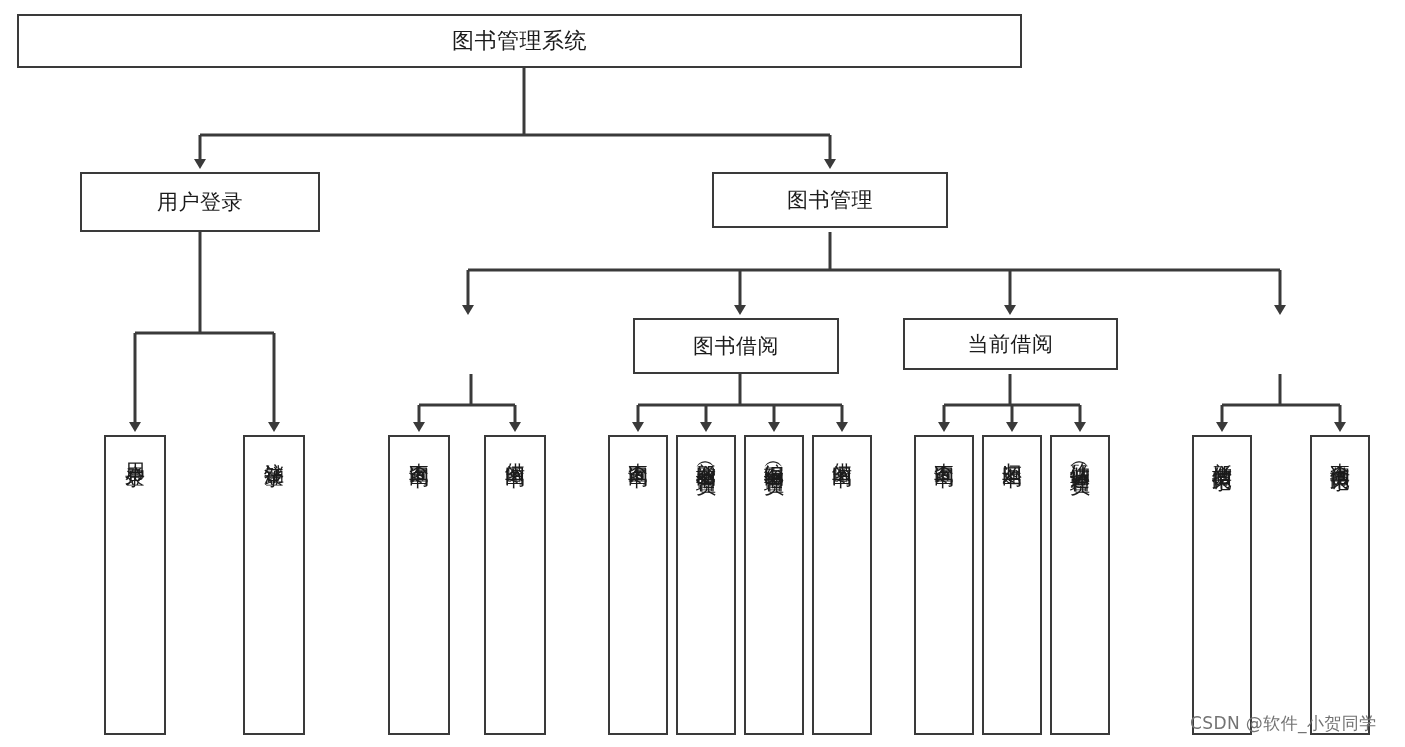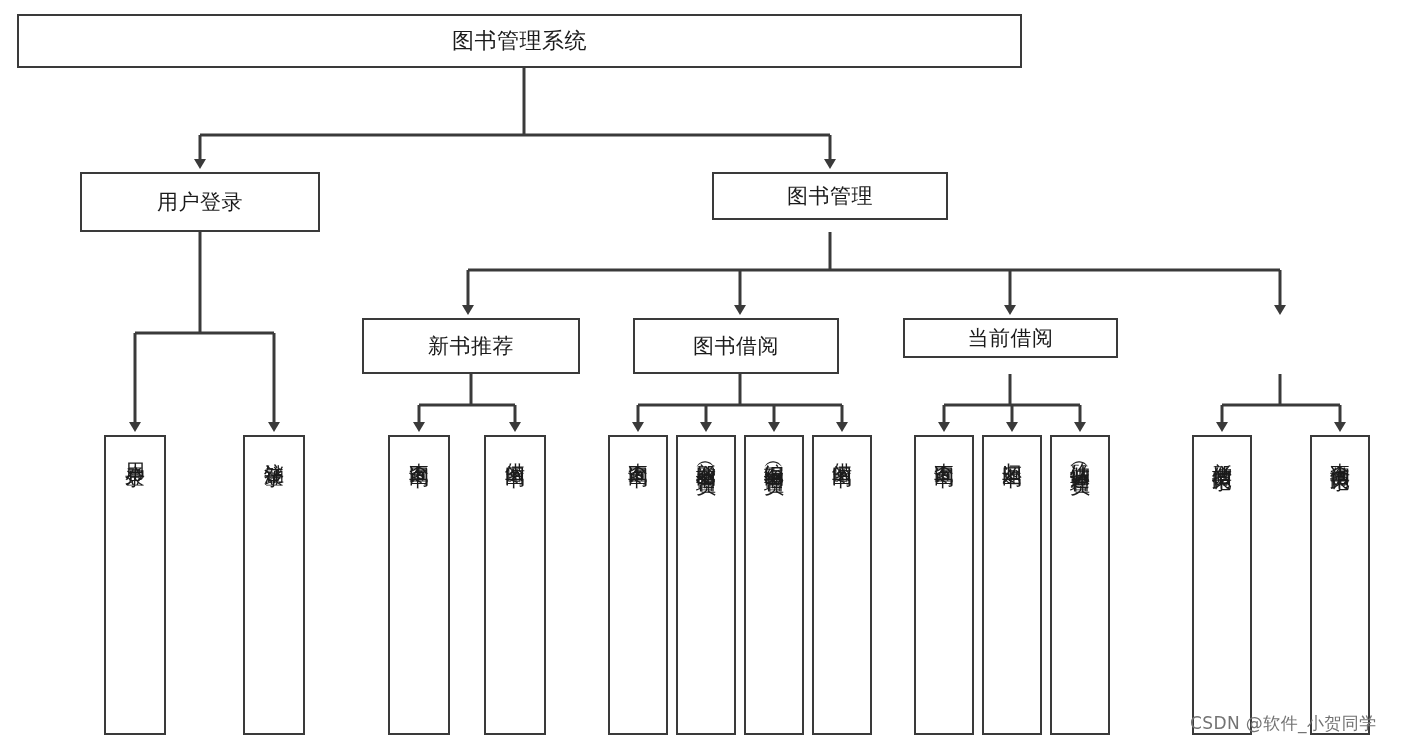--- a/index.html
+++ b/index.html
@@ -128,31 +128,28 @@
     </g>
   </svg>
 
   <div class="node root horiz" style="left:17px; top:14px; width:1005px; height:54px;">
     <span class="node-label">图书管理系统</span>
   </div>
 
   <div class="node horiz" style="left:80px; top:172px; width:240px; height:60px;">
     <span class="node-label">用户登录</span>
   </div>
-  <div class="node horiz" style="left:712px; top:172px; width:236px; height:48px;">
+  <div class="node horiz" style="left:712px; top:172px; width:236px; height:56px;">
     <span class="node-label">图书管理</span>
   </div>
 
-  <div class="node horiz" style="left:362px; top:318px; width:218px; height:56px;">
-    <span class="node-label">新书推荐</span>
-  </div>
   <div class="node horiz" style="left:633px; top:318px; width:206px; height:56px;">
     <span class="node-label">图书借阅</span>
   </div>
-  <div class="node horiz" style="left:903px; top:318px; width:215px; height:40px;">
+  <div class="node horiz" style="left:903px; top:318px; width:215px; height:52px;">
     <span class="node-label">当前借阅</span>
   </div>
 
   <div class="node vert" style="left:104px; top:435px; width:62px; height:300px;">
     <span class="node-label">用户登录</span>
   </div>
   <div class="node vert" style="left:243px; top:435px; width:62px; height:300px;">
     <span class="node-label">注销登录</span>
   </div>
 

